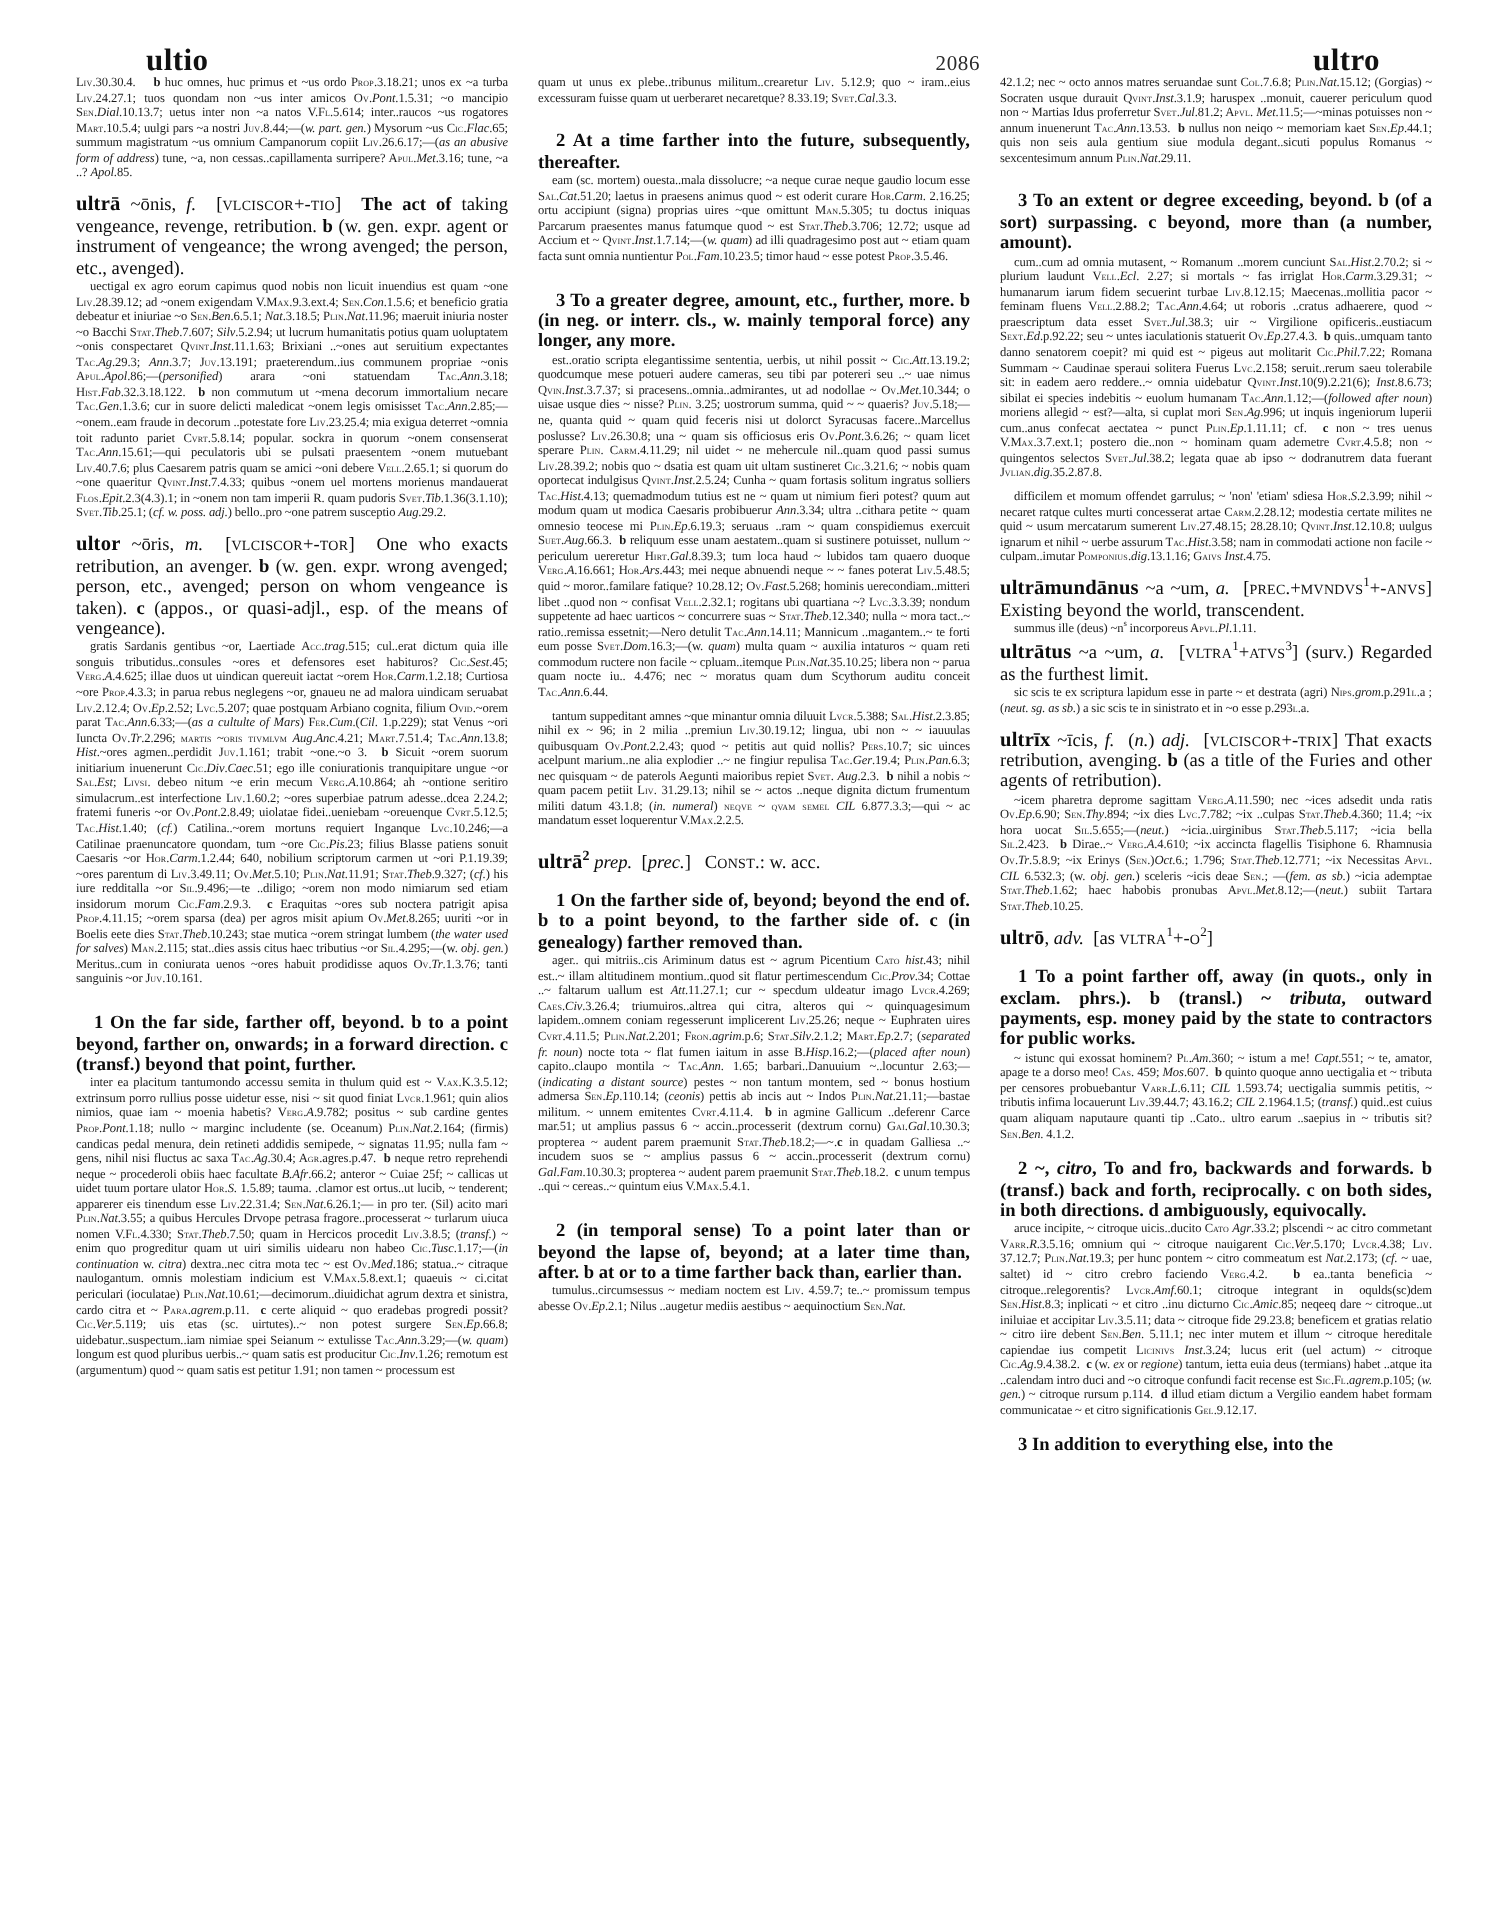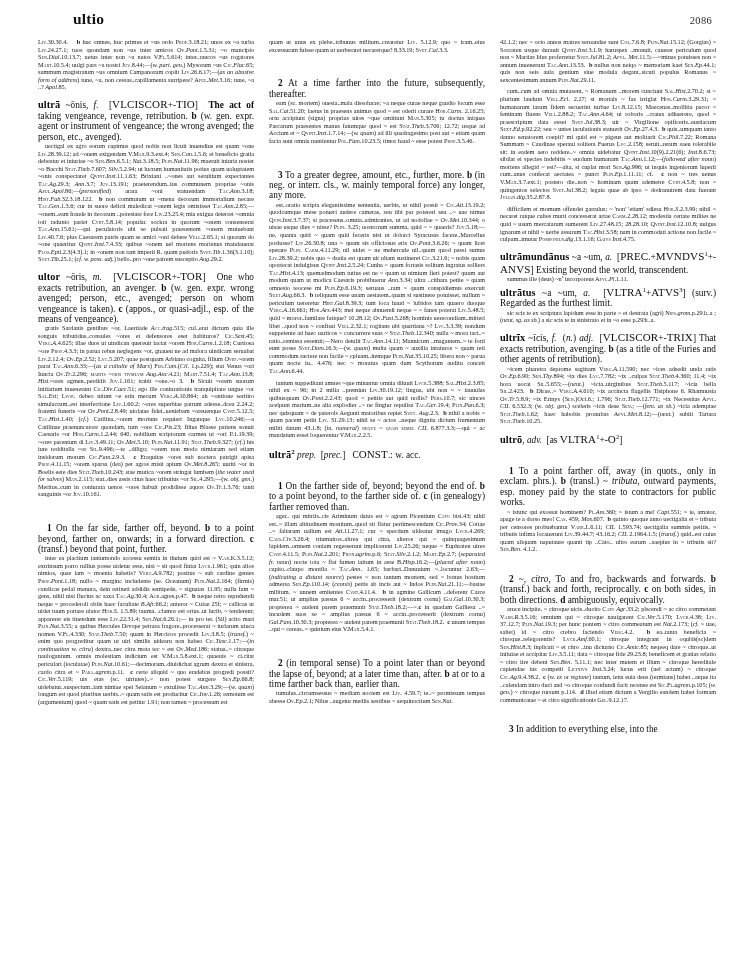--- a/index.html
+++ b/index.html
@@ -19,21 +19,21 @@
     position: absolute;
     left: 0; top: 0;
     width: 750px;
     height: 963px;
   }
 
   
   .running-head {
     position: absolute;
     left: 38px;
-    top: 10px;
+    top: 22px;
     width: 674px;
     height: 22px;
     display: flex;
     align-items: baseline;
     justify-content: space-between;
   }
   .rh-left, .rh-right {
     font-weight: bold;
     font-size: 15.5px;
     letter-spacing: 0.2px;
@@ -79,55 +79,56 @@
   .cit.ind { text-indent: 7px; }
 
   
   .def {
     font-size: 9.3px;
     line-height: 10.4px;
     text-align: justify;
     margin: 0;
     color: #0d0d0d;
   }
-  .def.sense { text-indent: 9px; margin-top: 21px; }
+  .def.sense { text-indent: 9px; margin-top: 9px; font-weight: bold; }
   .def.hang { margin-top: 3.4px; }
   .sp-md { height: 4.2px; }
 
   
   .hw {
     font-weight: bold;
     font-size: 10.3px;
     letter-spacing: 0.1px;
   }
   .hw-sup {
     font-weight: bold;
     font-size: 7px;
     vertical-align: super;
   }
   .sc {
     font-variant: small-caps;
-    font-size: 15px;
+    font-size: 10px;
     letter-spacing: 0.15px;
   }
   .scs {
     font-variant: small-caps;
     font-size: 6.2px;
     letter-spacing: 0.1px;
   }
   sup { font-size: 0.7em; vertical-align: super; line-height: 0; }
 </style>
 </head>
 <body>
 
 <div class="page">
 
   <div class="running-head">
     <div class="rh-left">ultio</div>
     <div class="rh-center">2086</div>
+    <div class="rh-right">ultro</div>
   </div>
 
   <div class="columns">
     <div class="col">
         <p class="cit">L<span class="scs">iv</span>.30.30.4.&nbsp;&nbsp;&nbsp; <b>b</b> huc omnes, huc primus et ~us ordo P<span class="scs">rop</span>.3.18.21; unos ex ~a turba L<span class="scs">iv</span>.24.27.1; tuos quondam non ~us inter amicos O<span class="scs">v</span>.<i>Pont</i>.1.5.31; ~o mancipio S<span class="scs">en</span>.<i>Dial</i>.10.13.7; uetus inter non ~a natos V.F<span class="scs">l</span>.5.614; inter..raucos ~us rogatores M<span class="scs">art</span>.10.5.4; uulgi pars ~a nostri J<span class="scs">uv</span>.8.44;—(<i>w. part. gen.</i>) Mysorum ~us C<span class="scs">ic</span>.<i>Flac</i>.65; summum magistratum ~us omnium Campanorum copiit L<span class="scs">iv</span>.26.6.17;—(<i>as an abusive form of address</i>) tune, ~a, non cessas..capillamenta surripere? A<span class="scs">pul</span>.<i>Met</i>.3.16; tune, ~a ..? <i>Apol</i>.85.</p>
         <div class="sp-md"></div>
         <p class="def hang"><span class="hw">ultrā</span> ~ōnis, <i>f.</i> &nbsp;[<span class="sc">vlciscor</span>+-<span class="sc">tio</span>] &nbsp;<b>The act of</b> taking vengeance, revenge, retribution. <b>b</b> (w. gen. expr. agent or instrument of vengeance; the wrong avenged; the person, etc., avenged).</p>
         <p class="cit ind">uectigal ex agro eorum capimus quod nobis non licuit inuendius est quam ~one L<span class="scs">iv</span>.28.39.12; ad ~onem exigendam V.M<span class="scs">ax</span>.9.3.ext.4; S<span class="scs">en</span>.<i>Con</i>.1.5.6; et beneficio gratia debeatur et iniuriae ~o S<span class="scs">en</span>.<i>Ben</i>.6.5.1; <i>Nat</i>.3.18.5; P<span class="scs">lin</span>.<i>Nat</i>.11.96; maeruit iniuria noster ~o Bacchi S<span class="scs">tat</span>.<i>Theb</i>.7.607; <i>Silv</i>.5.2.94; ut lucrum humanitatis potius quam uoluptatem ~onis conspectaret Q<span class="scs">vint</span>.<i>Inst</i>.11.1.63; Brixiani ..~ones aut seruitium expectantes T<span class="scs">ac</span>.<i>Ag</i>.29.3; <i>Ann</i>.3.7; J<span class="scs">uv</span>.13.191; praeterendum..ius communem propriae ~onis A<span class="scs">pul</span>.<i>Apol</i>.86;—(<i>personified</i>) arara ~oni statuendam T<span class="scs">ac</span>.<i>Ann</i>.3.18; H<span class="scs">ist</span>.<i>Fab</i>.32.3.18.122.&nbsp;&nbsp;<b>b</b> non commutum ut ~mena decorum immortalium necare T<span class="scs">ac</span>.<i>Gen</i>.1.3.6; cur in suore delicti maledicat ~onem legis omisisset T<span class="scs">ac</span>.<i>Ann</i>.2.85;—~onem..eam fraude in decorum ..potestate fore L<span class="scs">iv</span>.23.25.4; mia exigua deterret ~omnia toit radunto pariet C<span class="scs">vrt</span>.5.8.14; popular. sockra in quorum ~onem consenserat T<span class="scs">ac</span>.<i>Ann</i>.15.61;—qui peculatoris ubi se pulsati praesentem ~onem mutuebant L<span class="scs">iv</span>.40.7.6; plus Caesarem patris quam se amici ~oni debere V<span class="scs">ell</span>.2.65.1; si quorum do ~one quaeritur Q<span class="scs">vint</span>.<i>Inst</i>.7.4.33; quibus ~onem uel mortens morienus mandauerat F<span class="scs">los</span>.<i>Epit</i>.2.3(4.3).1; in ~onem non tam imperii R. quam pudoris S<span class="scs">vet</span>.<i>Tib</i>.1.36(3.1.10); S<span class="scs">vet</span>.<i>Tib</i>.25.1; (<i>cf. w. poss. adj.</i>) bello..pro ~one patrem susceptio <i>Aug</i>.29.2.</p>
         <div class="sp-md"></div>
         <p class="def hang"><span class="hw">ultor</span> ~ōris, <i>m.</i> &nbsp;[<span class="sc">vlciscor</span>+-<span class="sc">tor</span>] &nbsp;One who exacts retribution, an avenger. <b>b</b> (w. gen. expr. wrong avenged; person, etc., avenged; person on whom vengeance is taken). <b>c</b> (appos., or quasi-adjl., esp. of the means of vengeance).</p>
@@ -150,20 +151,21 @@
         <p class="def hang"><span class="hw">ultrā</span><span class="hw-sup">2</span> <i>prep.</i> &nbsp;[<i>prec.</i>]&nbsp;&nbsp; C<span class="sc">onst</span>.: w. acc.</p>
         <p class="def sense"><b>1</b> On the farther side of, beyond; beyond the end of. <b>b</b> to a point beyond, to the farther side of. <b>c</b> (in genealogy) farther removed than.</p>
         <p class="cit ind">ager.. qui mitriis..cis Ariminum datus est ~ agrum Picentium C<span class="scs">ato</span> <i>hist</i>.43; nihil est..~ illam altitudinem montium..quod sit flatur pertimescendum C<span class="scs">ic</span>.<i>Prov</i>.34; Cottae ..~ faltarum uallum est <i>Att</i>.11.27.1; cur ~ specdum uldeatur imago L<span class="scs">vcr</span>.4.269; C<span class="scs">aes</span>.<i>Civ</i>.3.26.4; triumuiros..altrea qui citra, alteros qui ~ quinquagesimum lapidem..omnem coniam regesserunt implicerent L<span class="scs">iv</span>.25.26; neque ~ Euphraten uires C<span class="scs">vrt</span>.4.11.5; P<span class="scs">lin</span>.<i>Nat</i>.2.201; F<span class="scs">ron</span>.<i>agrim</i>.p.6; S<span class="scs">tat</span>.<i>Silv</i>.2.1.2; M<span class="scs">art</span>.<i>Ep</i>.2.7; (<i>separated fr. noun</i>) nocte tota ~ flat fumen iaitum in asse B.<i>Hisp</i>.16.2;—(<i>placed after noun</i>) capito..claupo montila ~ T<span class="scs">ac</span>.<i>Ann</i>. 1.65; barbari..Danuuium ~..locuntur 2.63;—(<i>indicating a distant source</i>) pestes ~ non tantum montem, sed ~ bonus hostium admersa S<span class="scs">en</span>.<i>Ep</i>.110.14; (<i>ceonis</i>) pettis ab incis aut ~ Indos P<span class="scs">lin</span>.<i>Nat</i>.21.11;—bastae militum. ~ unnem emitentes C<span class="scs">vrt</span>.4.11.4.&nbsp;&nbsp;<b>b</b> in agmine Gallicum ..deferenr Carce mar.51; ut amplius passus 6 ~ accin..processerit (dextrum cornu) G<span class="scs">ai</span>.<i>Gal</i>.10.30.3; propterea ~ audent parem praemunit S<span class="scs">tat</span>.<i>Theb</i>.18.2;—<span class="scs">~</span>.<b>c</b> in quadam Galliesa ..~ incudem suos se ~ amplius passus 6 ~ accin..processerit (dextrum cornu) <i>Gal</i>.<i>Fam</i>.10.30.3; propterea ~ audent parem praemunit S<span class="scs">tat</span>.<i>Theb</i>.18.2.&nbsp;&nbsp;<b>c</b> unum tempus ..qui ~ cereas..~ quintum eius V.M<span class="scs">ax</span>.5.4.1.</p>
         <div class="sp-md"></div>
         <p class="def sense"><b>2</b> (in temporal sense) To a point later than or beyond the lapse of, beyond; at a later time than, after. <b>b</b> at or to a time farther back than, earlier than.</p>
         <p class="cit ind">tumulus..circumsessus ~ mediam noctem est L<span class="scs">iv</span>. 4.59.7; te..~ promissum tempus abesse O<span class="scs">v</span>.<i>Ep</i>.2.1; Nilus ..augetur mediis aestibus ~ aequinoctium S<span class="scs">en</span>.<i>Nat</i>.</p>
       </div>
     <div class="col">
         <p class="cit">42.1.2; nec ~ octo annos matres seruandae sunt C<span class="scs">ol</span>.7.6.8; P<span class="scs">lin</span>.<i>Nat</i>.15.12; (Gorgias) ~ Socraten usque durauit Q<span class="scs">vint</span>.<i>Inst</i>.3.1.9; haruspex ..monuit, cauerer periculum quod non ~ Martias Idus proferretur S<span class="scs">vet</span>.<i>Jul</i>.81.2; A<span class="scs">pvl</span>. <i>Met</i>.11.5;—~minas potuisses non ~ annum inuenerunt T<span class="scs">ac</span>.<i>Ann</i>.13.53.&nbsp;&nbsp;<b>b</b> nullus non neiqo ~ memoriam kaet S<span class="scs">en</span>.<i>Ep</i>.44.1; quis non seis aula gentium siue modula degant..sicuti populus Romanus ~ sexcentesimum annum P<span class="scs">lin</span>.<i>Nat</i>.29.11.</p>
         <div class="sp-md"></div>
+        <p class="def sense"><b>3</b> To an extent or degree exceeding, beyond. <b>b</b> (of a sort) surpassing. <b>c</b> beyond, more than (a number, amount).</p>
         <p class="cit ind">cum..cum ad omnia mutasent, ~ Romanum ..morem cunciunt S<span class="scs">al</span>.<i>Hist</i>.2.70.2; si ~ plurium laudunt V<span class="scs">ell</span>.<i>Ecl</i>. 2.27; si mortals ~ fas irriglat H<span class="scs">or</span>.<i>Carm</i>.3.29.31; ~ humanarum iarum fidem secuerint turbae L<span class="scs">iv</span>.8.12.15; Maecenas..mollitia pacor ~ feminam fluens V<span class="scs">ell</span>.2.88.2; T<span class="scs">ac</span>.<i>Ann</i>.4.64; ut roboris ..cratus adhaerere, quod ~ praescriptum data esset S<span class="scs">vet</span>.<i>Jul</i>.38.3; uir ~ Virgilione opificeris..eustiacum S<span class="scs">ext</span>.<i>Ed</i>.p.92.22; seu ~ untes iaculationis statuerit O<span class="scs">v</span>.<i>Ep</i>.27.4.3.&nbsp;&nbsp;<b>b</b> quis..umquam tanto danno senatorem coepit? mi quid est ~ pigeus aut molitarit C<span class="scs">ic</span>.<i>Phil</i>.7.22; Romana Summam ~ Caudinae speraui solitera Fuerus L<span class="scs">vc</span>.2.158; seruit..rerum saeu tolerabile sit: in eadem aero reddere..~ omnia uidebatur Q<span class="scs">vint</span>.<i>Inst</i>.10(9).2.21(6); <i>Inst</i>.8.6.73; sibilat ei species indebitis ~ euolum humanam T<span class="scs">ac</span>.<i>Ann</i>.1.12;—(<i>followed after noun</i>) moriens allegid ~ est?—alta, si cuplat mori S<span class="scs">en</span>.<i>Ag</i>.996; ut inquis ingeniorum luperii cum..anus confecat aectatea ~ punct P<span class="scs">lin</span>.<i>Ep</i>.1.11.11; cf. &nbsp;<b>c</b> non ~ tres uenus V.M<span class="scs">ax</span>.3.7.ext.1; postero die..non ~ hominam quam ademetre C<span class="scs">vrt</span>.4.5.8; non ~ quingentos selectos S<span class="scs">vet</span>.<i>Jul</i>.38.2; legata quae ab ipso ~ dodranutrem data fuerant J<span class="scs">vlian</span>.<i>dig</i>.35.2.87.8.</p>
         <div class="sp-md"></div>
         <p class="cit ind">difficilem et momum offendet garrulus; ~ 'non' 'etiam' sdiesa H<span class="scs">or</span>.<i>S</i>.2.3.99; nihil ~ necaret ratque cultes murti concesserat artae C<span class="scs">arm</span>.2.28.12; modestia certate milites ne quid ~ usum mercatarum sumerent L<span class="scs">iv</span>.27.48.15; 28.28.10; Q<span class="scs">vint</span>.<i>Inst</i>.12.10.8; uulgus ignarum et nihil ~ uerbe assurum T<span class="scs">ac</span>.<i>Hist</i>.3.58; nam in commodati actione non facile ~ culpam..imutar P<span class="scs">omponius</span>.<i>dig</i>.13.1.16; G<span class="scs">aivs</span> <i>Inst</i>.4.75.</p>
         <div class="sp-md"></div>
         <p class="def hang"><span class="hw">ultrāmundānus</span> ~a ~um, <i>a.</i> &nbsp;[<span class="sc">prec</span>.+<span class="sc">mvndvs</span><sup>1</sup>+-<span class="sc">anvs</span>] Existing beyond the world, transcendent.</p>
         <p class="cit ind">summus ille (deus) ~n<sup>s</sup> incorporeus A<span class="scs">pvl</span>.<i>Pl</i>.1.11.</p>
         <p class="def hang"><span class="hw">ultrātus</span> ~a ~um, <i>a.</i> &nbsp;[<span class="sc">vltra</span><sup>1</sup>+<span class="sc">atvs</span><sup>3</sup>] (surv.) Regarded as the furthest limit.</p>
         <p class="cit ind">sic scis te ex scriptura lapidum esse in parte ~ et destrata (agri) N<span class="scs">ips</span>.<i>grom</i>.p.291<span class="scs">l</span>.a ; (<i>neut. sg. as sb.</i>) a sic scis te in sinistrato et in ~o esse p.293<span class="scs">l</span>.a.</p>
         <div class="sp-md"></div>
         <p class="def hang"><span class="hw">ultrīx</span> ~īcis, <i>f.</i> &nbsp;(<i>n.</i>) <i>adj.</i> &nbsp;[<span class="sc">vlciscor</span>+-<span class="sc">trix</span>] That exacts retribution, avenging. <b>b</b> (as a title of the Furies and other agents of retribution).</p>

